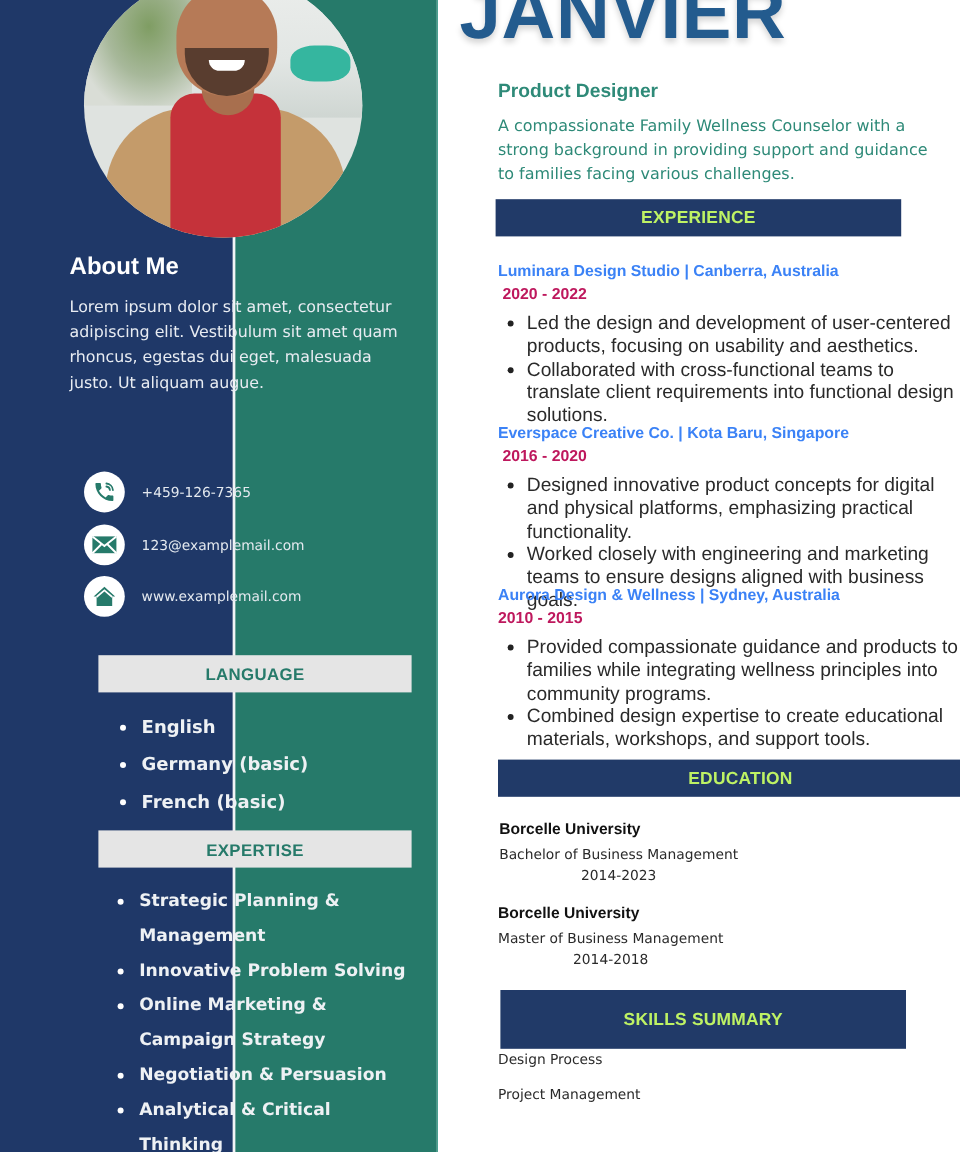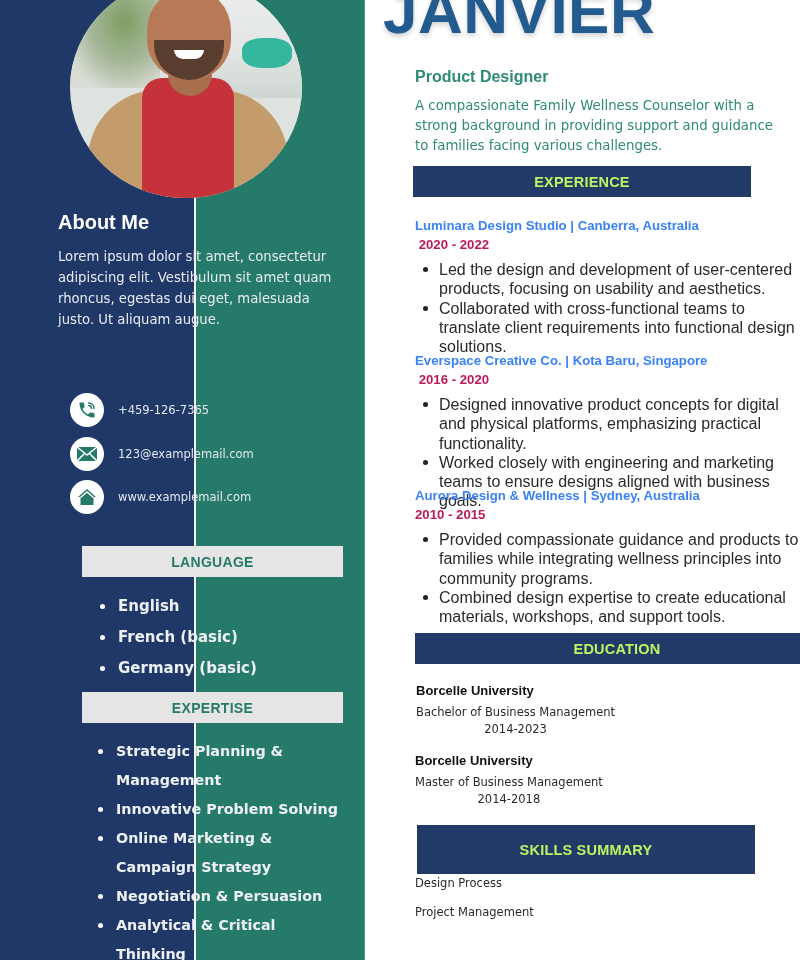--- a/index.html
+++ b/index.html
@@ -111,22 +111,22 @@
       <path d="M10 2 L19 10 L16.5 10 L16.5 18 L3.5 18 L3.5 10 L1 10 Z" fill="#267a6a"></path>
       <path d="M3.5 10.5 L10 5 L16.5 10.5" stroke="#ffffff" stroke-width="1.4" fill="none"></path>
     </svg>
   </span>
   <span class="tx">www.examplemail.com</span>
 </div>
 
 <div class="side-box" style="top:546px">LANGUAGE</div>
 <ul class="side-list lang-list" style="top:596px">
   <li>English</li>
+  <li>Germany (basic)</li>
   <li>French (basic)</li>
-  <li>Germany (basic)</li>
 </ul>
 
 <div class="side-box" style="top:692px">EXPERTISE</div>
 <ul class="side-list exp-list" style="top:737px; left:96px">
   <li>Strategic Planning &amp; Management</li>
   <li>Innovative Problem Solving</li>
   <li>Online Marketing &amp; Campaign Strategy</li>
   <li>Negotiation &amp; Persuasion</li>
   <li>Analytical &amp; Critical Thinking</li>
   <li>Team Leadership &amp;</li>

